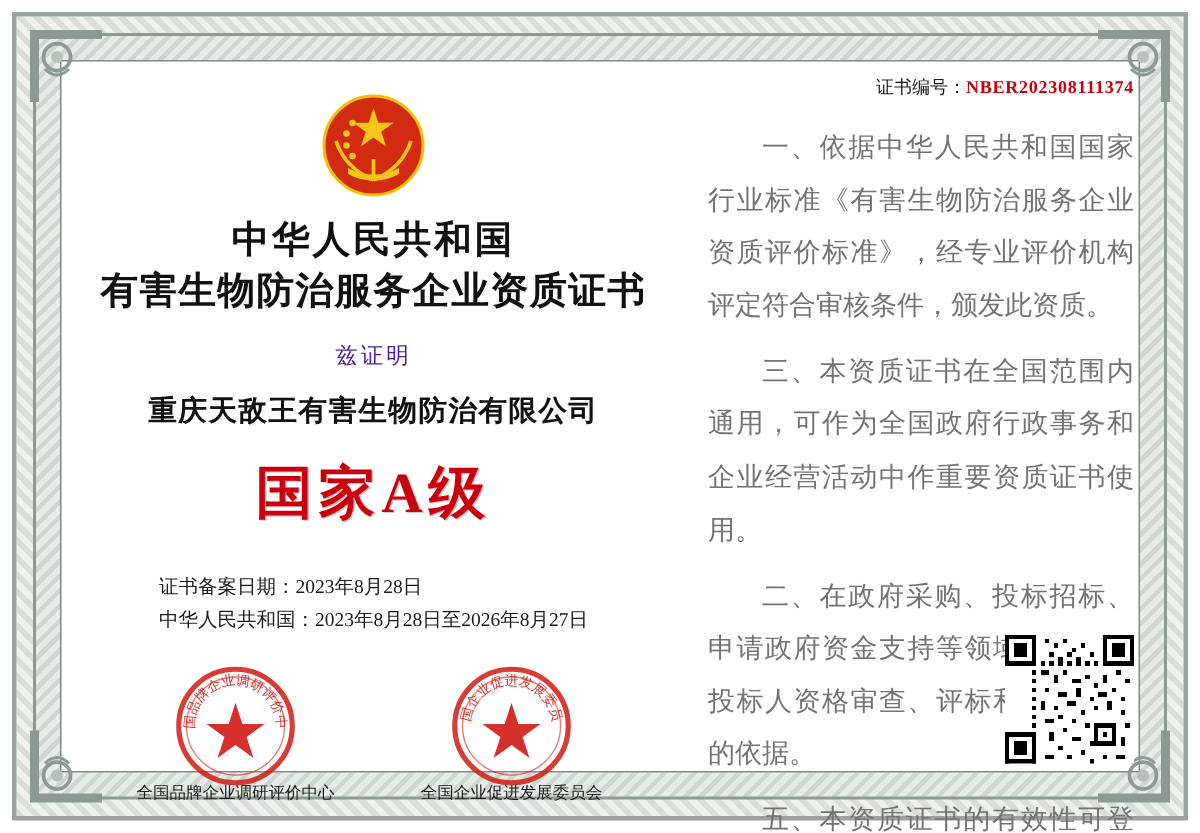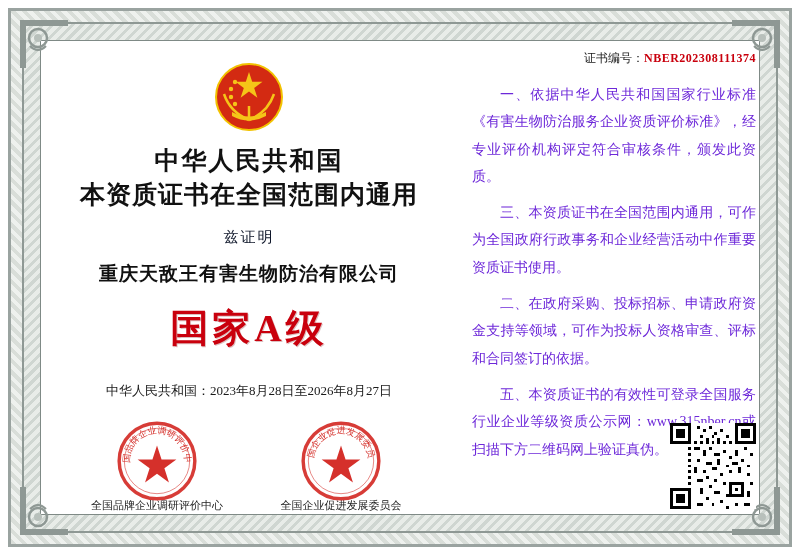--- a/index.html
+++ b/index.html
@@ -92,21 +92,21 @@
     font-family: "Liberation Serif", serif;
     font-weight: bold;
     color: #111111;
     font-size: 25px;
     letter-spacing: 1px;
     line-height: 1.35;
   }
   .hereby {
     font-family: Liberation Mono, monospace;
     font-size: 15px;
-    color: #0f172a;
+    color: #4c1d95;
     letter-spacing: 2px;
     margin-top: 16px;
   }
   .company {
     font-family: Liberation Mono, monospace;
     font-weight: bold;
     font-size: 19px;
     color: #111111;
     letter-spacing: 1px;
     margin-top: 14px;
@@ -181,23 +181,23 @@
     text-align: center;
     font-family: "Liberation Serif", serif;
     font-size: 17px;
     font-weight: bold;
     letter-spacing: 10px;
     color: #111111;
     margin-bottom: 12px;
   }
   .note {
     font-family: "Liberation Serif", serif;
-    font-size: 14px;
+    font-size: 18px;
     line-height: 1.95;
-    color: #6d28d9;
+    color: #737373;
     text-align: justify;
     text-indent: 2em;
     margin-bottom: 9px;
   }
   .qr {
     position: absolute;
     right: 0;
     bottom: 2px;
     width: 86px;
     height: 86px;
@@ -259,29 +259,33 @@
           <circle cx="25" cy="43" r="2.2" fill="#f5c518"></circle>
           <circle cx="29" cy="50" r="2.2" fill="#f5c518"></circle>
           <path d="M26 58 q17 9 34 0 l0 4 q-17 9 -34 0 Z" fill="#f5c518"></path>
           <path d="M43 52 l0 12" stroke="#f5c518" stroke-width="2.5"></path>
           <path d="M18 40 q6 18 25 26" fill="none" stroke="#f5c518" stroke-width="2.5"></path>
           <path d="M68 40 q-6 18 -25 26" fill="none" stroke="#f5c518" stroke-width="2.5"></path>
         </svg>
       </div>
 
       <div class="cert-title">中华人民共和国</div>
-      <div class="cert-subtitle">本资质证书在全国范围内通用</div>
+      <div class="cert-subtitle">有害生物防治服务企业资质证书</div>
 
       <div class="hereby">兹证明</div>
 
       <div class="company">重庆天敌王有害生物防治有限公司</div>
 
       <div class="grade">国家A级</div>
 
       <div class="dates">
+        <div class="row">
+          <span class="label">证书备案日期：</span>
+          <span class="value">2023年8月28日</span>
+        </div>
         <div class="row">
           <span class="label">中华人民共和国：</span>
           <span class="value">2023年8月28日至2026年8月27日</span>
         </div>
       </div>
 
       <div class="seals">
 
         <div class="seal-wrap">
           <div class="seal">

